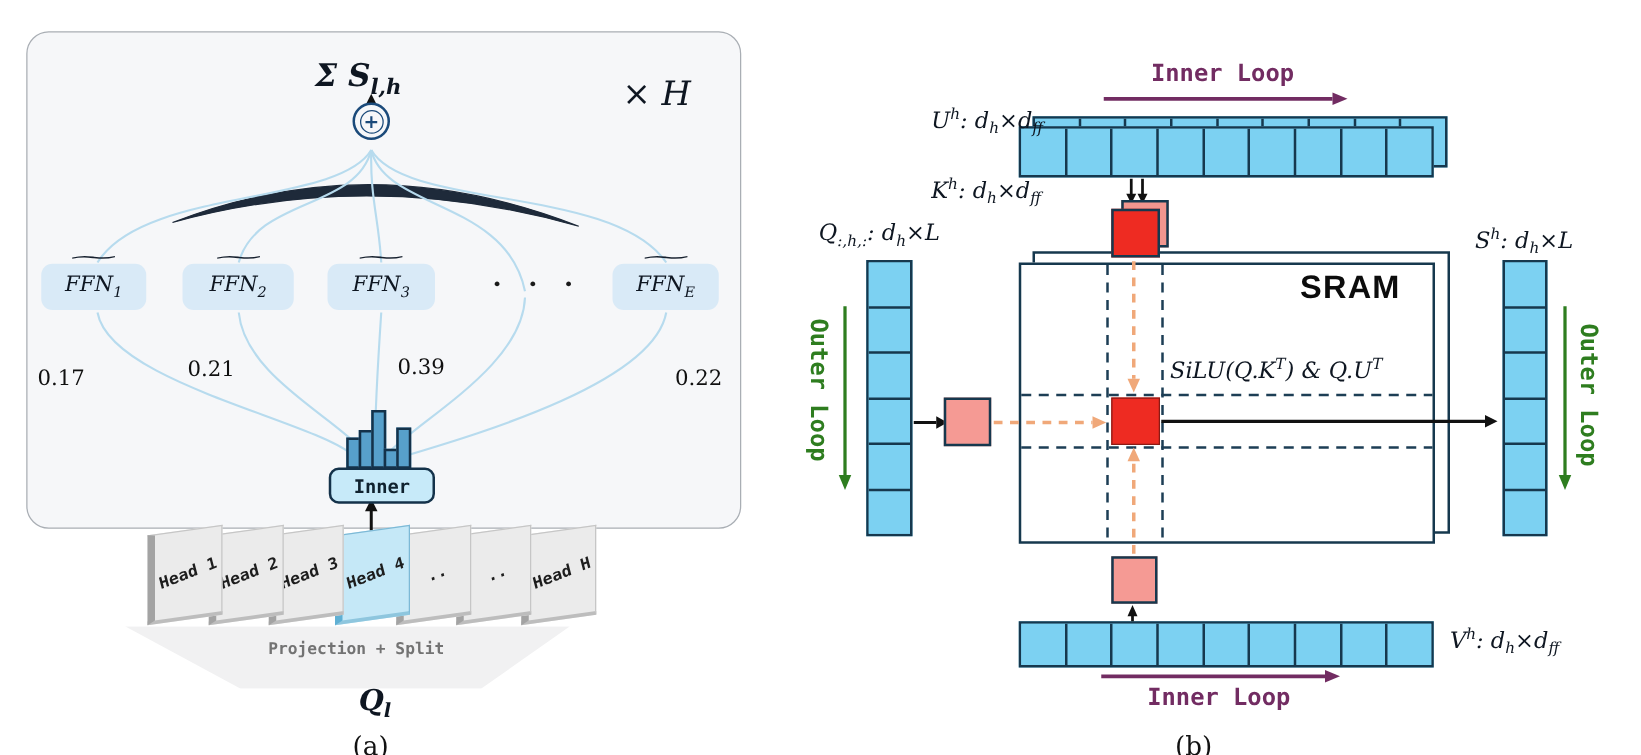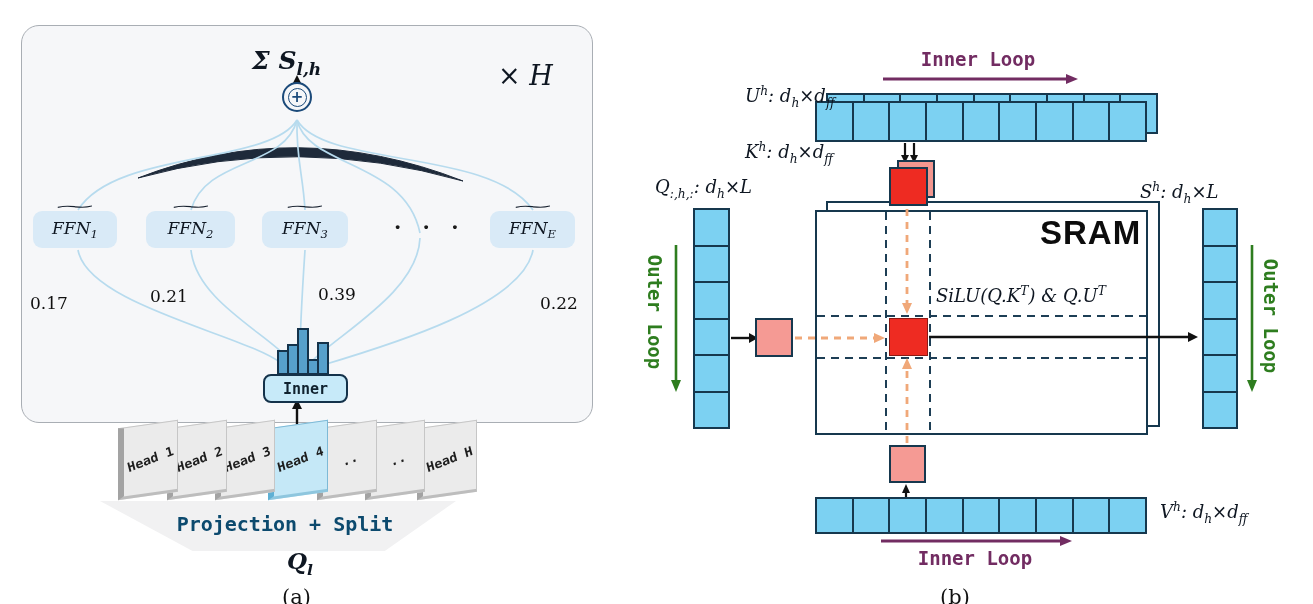--- a/index.html
+++ b/index.html
@@ -33,37 +33,37 @@
   .router-box{left:263px;top:374px;width:85px;height:29px;background:#c7eaf9;border:2.6px solid #14324a;
               border-radius:8px;box-sizing:border-box;display:flex;align-items:center;justify-content:center;
               font-size:15px;font-weight:bold;color:#10222f;}
   .head-card{top:424px;width:60px;height:72px;background:#ebebeb;border:1px solid #c6c6c6;
              border-left:6px solid #a3a3a3;border-bottom:3px solid #bdbdbd;box-sizing:border-box;
              transform:skewY(-8deg);display:flex;align-items:center;justify-content:center;}
   .head-card.blue{background:#c5e8f7;border-color:#7db9d6;border-left-color:#5fb0d4;border-bottom-color:#8ec6de;}
   .head-card .lbl{transform:rotate(-14deg);font-size:13px;font-weight:bold;color:#1d1d1d;}
   .funnel{left:100px;top:501px;width:356px;height:50px;background:#f1f1f2;
           clip-path:polygon(0 0,100% 0,80% 100%,26% 100%);}
-  .proj-label{left:150px;top:512px;width:270px;text-align:center;font-size:20px;font-weight:bold;color:#0c4a6e;}
+  .proj-label{left:150px;top:512px;width:270px;text-align:center;font-size:13px;font-weight:bold;color:#737373;}
   .ql-label{left:270px;top:547px;width:60px;text-align:center;font-size:23px;font-weight:bold;}
   .cap{font-size:21px;color:#111;}
 
   
   .strip{display:flex;border:2px solid #16384e;box-sizing:border-box;background:#7cd1f2;}
   .strip .cell{flex:1;background:#7cd1f2;border-left:2px solid #16384e;}
   .strip .cell:first-child{border-left:none;}
   .vcol{display:flex;flex-direction:column;border:2px solid #16384e;box-sizing:border-box;background:#7cd1f2;}
   .vcol .cell{flex:1;background:#7cd1f2;border-top:2px solid #16384e;}
   .vcol .cell:first-child{border-top:none;}
   .sram{background:#ffffff;border:2.6px solid #16384e;box-sizing:border-box;}
   .sq{box-sizing:border-box;}
   .loop-purple{font-size:19px;font-weight:bold;color:#722c62;}
   .loop-green{font-size:19px;font-weight:bold;color:#2e7d1f;}
   .rot90{transform:translate(-50%,-50%) rotate(90deg);transform-origin:center;}
-  .sram-label{font-family:"Liberation Sans",sans-serif;font-weight:bold;font-size:33px;color:#0c0c0c;
+  .sram-label{font-family:"Liberation Sans",sans-serif;font-weight:bold;font-size:26px;color:#0c0c0c;
               letter-spacing:1px;}
   .blabel{font-size:18px;}
 </style>
 </head>
 <body>
 
 <div id="stage">
 
   <div class="abs panelA-box"></div>
 
@@ -266,21 +266,21 @@
 
   <div class="abs sq" style="left:897px;top:160px;width:38px;height:38px;background:#f2968f;border:2px solid #16384e;"></div>
   <div class="abs sq" style="left:889px;top:167px;width:39px;height:39px;background:#ee2b22;border:2px solid #16384e;"></div>
   <div class="abs sq" style="left:755px;top:318px;width:38px;height:39px;background:#f59a94;border:2.5px solid #16384e;"></div>
   <div class="abs sq" style="left:889px;top:318px;width:39px;height:38px;background:#ee2b22;border:1px solid #8b1a14;"></div>
   <div class="abs sq" style="left:889px;top:445px;width:37px;height:38px;background:#f59a94;border:2.5px solid #16384e;"></div>
 
   <div class="abs math blabel" style="left:745px;top:60px;margin-top:24px;">U<sup>h</sup>: d<sub>h</sub>×d<sub>ff</sub></div>
   <div class="abs math blabel" style="left:745px;top:140px;">K<sup>h</sup>: d<sub>h</sub>×d<sub>ff</sub></div>
   <div class="abs math blabel" style="left:655px;top:176px;">Q<sub>:,h,:</sub>: d<sub>h</sub>×L</div>
-  <div class="abs math blabel" style="left:1140px;top:180px;text-align:center;">S<sup>h</sup>: d<sub>h</sub>×L</div>
+  <div class="abs math blabel" style="left:1180px;top:180px;text-align:center;">S<sup>h</sup>: d<sub>h</sub>×L</div>
   <div class="abs math blabel" style="left:1160px;top:500px;">V<sup>h</sup>: d<sub>h</sub>×d<sub>ff</sub></div>
   <div class="abs sram-label" style="left:1040px;top:214px;">SRAM</div>
   <div class="abs math" style="left:936px;top:284px;font-size:18px;">SiLU(Q.K<sup>T</sup>) &amp; Q.U<sup>T</sup></div>
 
   <div class="abs mono loop-purple" style="left:903px;top:48px;width:150px;text-align:center;">Inner Loop</div>
   <div class="abs mono loop-purple" style="left:900px;top:547px;width:150px;text-align:center;">Inner Loop</div>
   <div class="abs mono loop-green rot90" style="left:655px;top:312px;">Outer Loop</div>
   <div class="abs mono loop-green rot90" style="left:1271px;top:316px;">Outer Loop</div>
 
   <div class="abs serif cap" style="left:940px;top:585px;">(b)</div>

